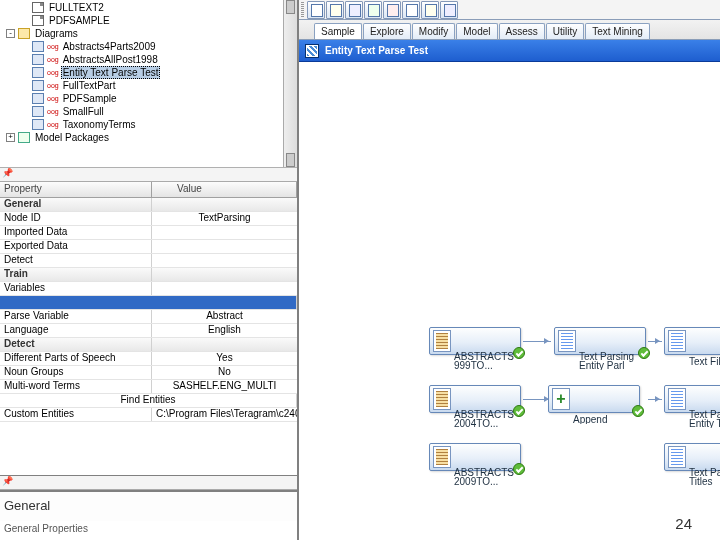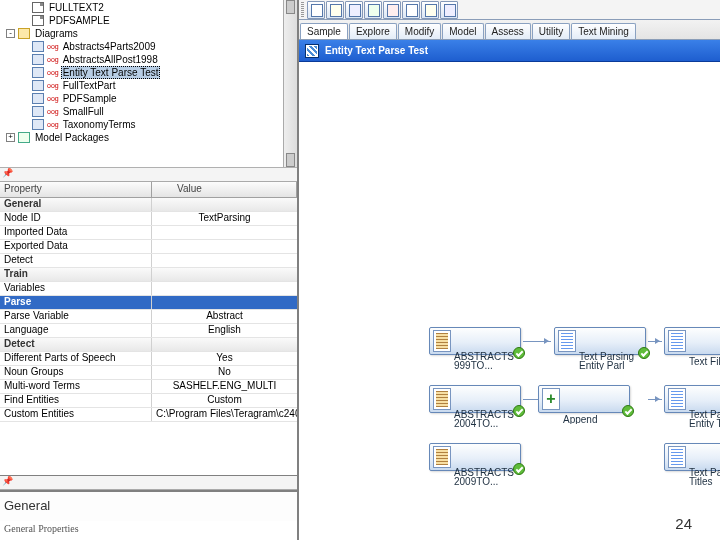--- a/index.html
+++ b/index.html
@@ -40,31 +40,31 @@
 .ph-val { flex: 1; }
 .prop-row { display: flex; height: 14px; border-bottom: 1px solid #e4e4e4; }
 .prop-row.section { background: linear-gradient(#fafafa,#e8e8e8); font-weight: bold; color:#333; }
 .prop-row div:first-child { width: 152px; padding: 0 4px; border-right: 1px solid #d0d0d0; overflow:hidden; }
 .prop-row div:last-child { flex: 1; padding: 0 4px; overflow:hidden; white-space:nowrap;text-align:center; }
 .prop-row.selected { background: #316ac5; color: #fff; }
 
 
 .gen-section { border-top: 2px solid #808080; }
 .gen-title { padding: 6px 4px 8px 4px; font-size: 13px; color: #333; font-weight: normal; background:#fdfdfd; }
-.gen-sub { padding: 2px 4px 6px 4px; font-size: 10px; color:#555;font-family:Liberation Serif, serif; }
+.gen-sub { padding: 2px 4px 6px 4px; font-size: 10px; color:#555; }
 
 
 .toolbar { height: 20px; border-bottom: 1px solid #8a9db8; display: flex; align-items: center; padding-left: 2px; gap:1px; background:#f4f4f4; }
 .tool-grip { width:3px; height:16px; background:repeating-linear-gradient(#999,#999 1px,transparent 1px,transparent 2px); margin-right:2px; }
 .toolbtn { width: 18px; height: 18px; border: 1px solid #8498b8; background: linear-gradient(#fefeff,#dbe6f4); border-radius:1px; position:relative; }
 .toolbtn::before { content:""; position:absolute; top:2px; left:3px; width:10px; height:11px; border:1px solid #5577aa; background:#fff; }
 .toolbtn.t2::before{ background:#ffe;} .toolbtn.t3::before{background:#eef;}
 .toolbtn.t4::before{background:#efe;} .toolbtn.t5::before{background:#fee;}
 
-.tab-row { height: 20px; border-bottom: 1px solid #8a9db8; display: flex; align-items: flex-end; padding-left: 1px; background: linear-gradient(#f2f2f2,#e4e4e4); }
+.tab-row { height: 20px; border-bottom: 1px solid #8a9db8; display: flex; align-items: flex-end; padding-left: 15px; background: linear-gradient(#f2f2f2,#e4e4e4); }
 .tab { padding: 2px 6px; border: 1px solid #8aa1c1; border-bottom: none; background: linear-gradient(#fefeff,#e3ecf7); margin-right: 1px; font-size: 10px; color:#222; cursor:default; border-radius:2px 2px 0 0; }
 .tab.active { background: #fff; }
 
 
 .canvas-bar { height: 22px; background: linear-gradient(#3a80e8,#1e5ecf); display: flex; align-items: center; padding: 0 6px; color: #fff; font-size: 11px; font-weight: bold; border-bottom:1px solid #0a3a99; }
 .canvas-bar .cicon { width:14px; height:14px; background:#fff; border:1px solid #06306f; margin-right:6px; position:relative; }
 .canvas-bar .cicon::before { content:""; position:absolute; top:1px; left:1px; right:1px; bottom:1px; background:repeating-linear-gradient(45deg,#4a8cd6,#4a8cd6 2px,#fff 2px,#fff 4px); }
 
 .canvas-area { flex: 1; background: #fff; position: relative; }
 
@@ -186,21 +186,20 @@
           </div>
           <div class="prop-row section">
             <div>Train</div>
             <div></div>
           </div>
           <div class="prop-row">
             <div>Variables</div>
             <div></div>
           </div>
           <div class="prop-row section selected">
-            <div>Parse</div>
             <div></div>
           </div>
           <div class="prop-row">
             <div>Parse Variable</div>
             <div>Abstract</div>
           </div>
           <div class="prop-row">
             <div>Language</div>
             <div>English</div>
           </div>
@@ -215,21 +214,20 @@
           <div class="prop-row">
             <div>Noun Groups</div>
             <div>No</div>
           </div>
           <div class="prop-row">
             <div>Multi-word Terms</div>
             <div>SASHELF.ENG_MULTI</div>
           </div>
           <div class="prop-row">
             <div>Find Entities</div>
-            <div>Custom</div>
           </div>
           <div class="prop-row">
             <div>Custom Entities</div>
             <div>C:\Program Files\Teragram\c2400</div>
           </div>
         </div>
     </div>
     <div class="pin-row"></div>
     <div class="gen-section">
       <div class="gen-title">General</div>
@@ -283,21 +281,21 @@
         <div class="nicon"></div>
         <div class="ntext"><span>Text Filter (2)</span></div>
 
       </div>
 
       <div class="node data" style="left:130px; top:323px;">
         <div class="nicon"></div>
         <div class="ntext"><span>ABSTRACTS</span><br><span>2004TO...</span></div>
         <div class="check"></div>
       </div>
-      <div class="node plus" style="left:239px; top:323px;">
+      <div class="node plus" style="left:249px; top:323px;">
         <div class="nicon"></div>
         <div class="ntext"><span>Append</span></div>
         <div class="check"></div>
       </div>
       <div class="node tool" style="left:365px; top:323px;">
         <div class="nicon"></div>
         <div class="ntext"><span>Text Parsing</span><br><span>Entity Test</span></div>
 
       </div>
 

